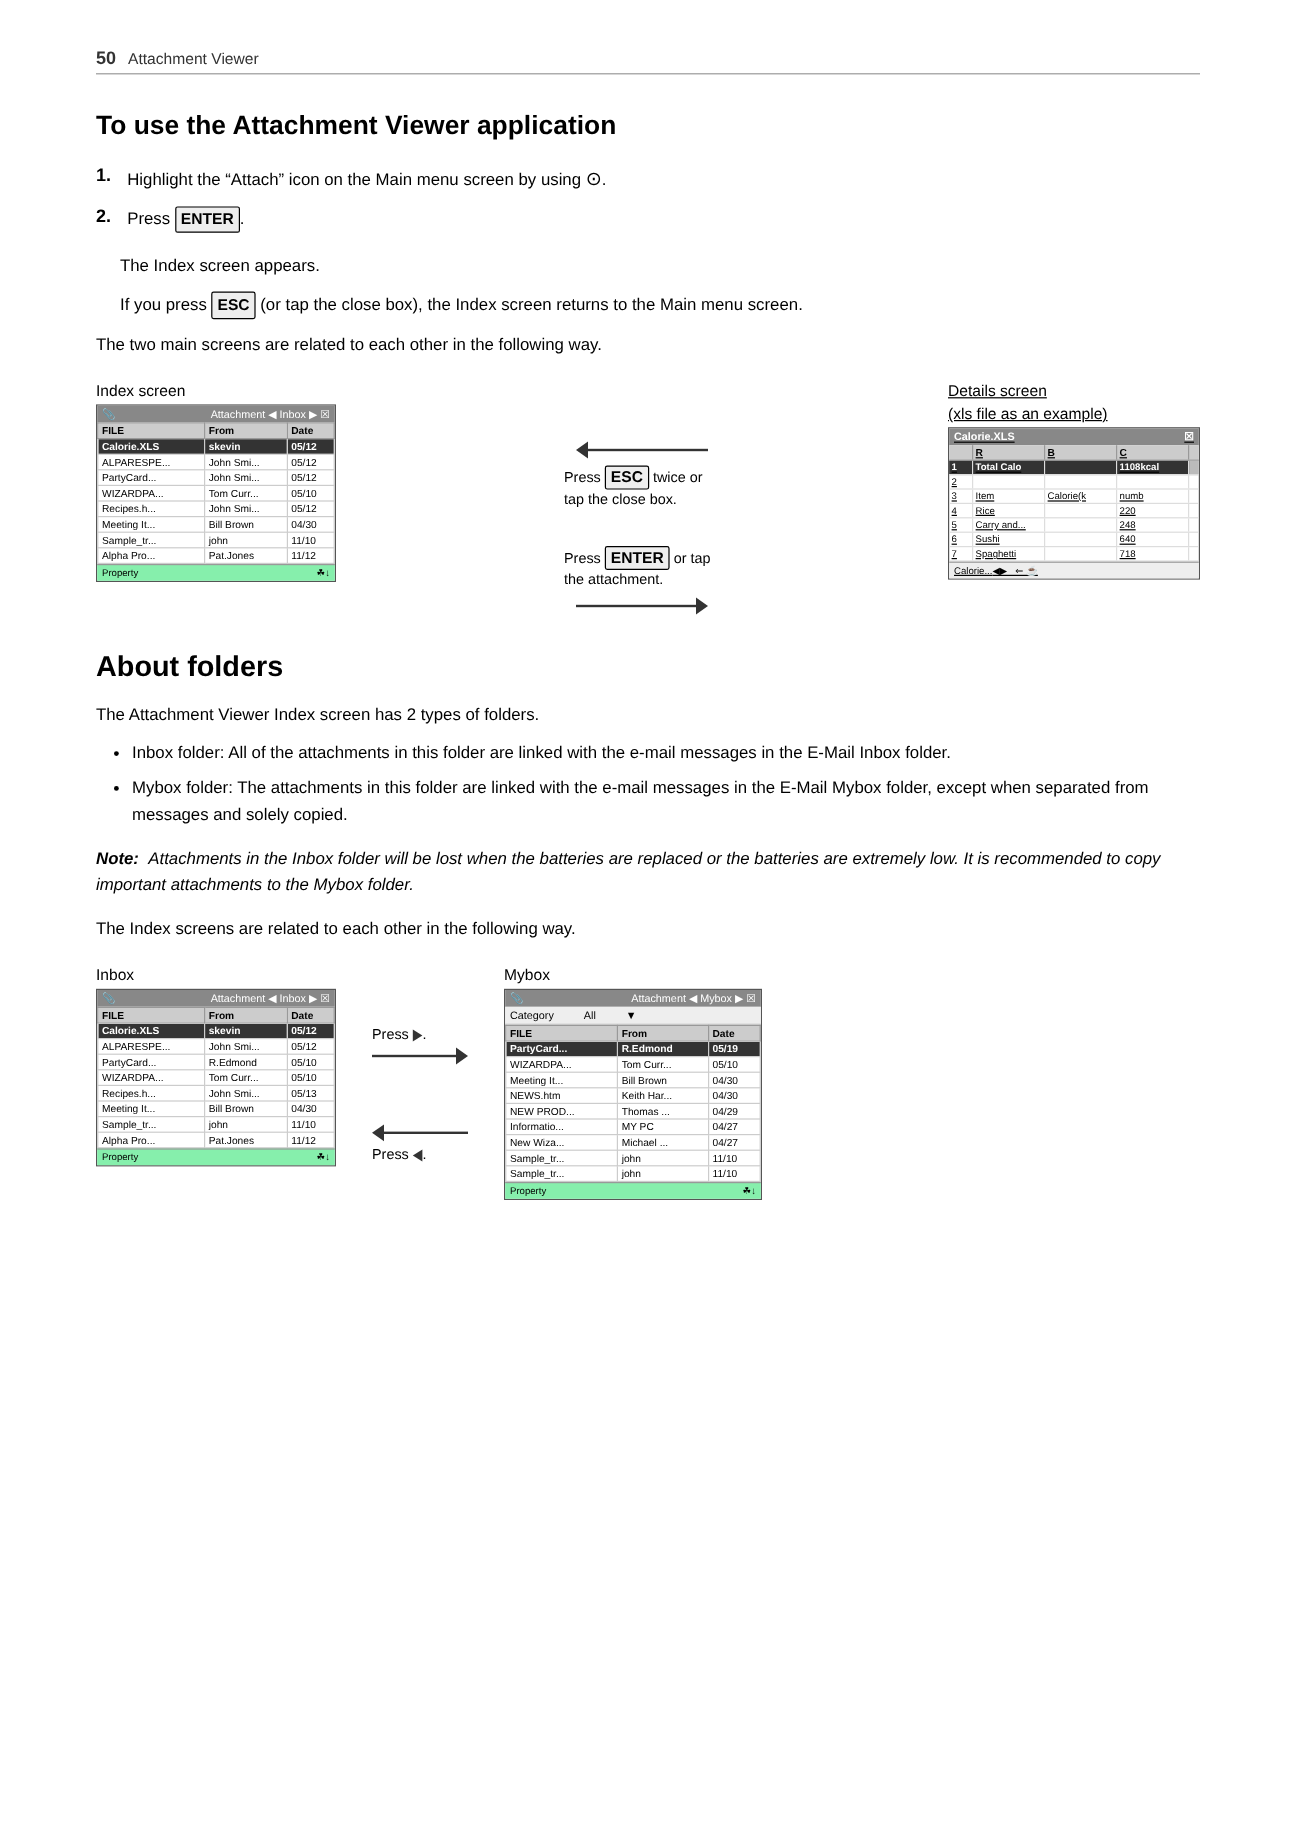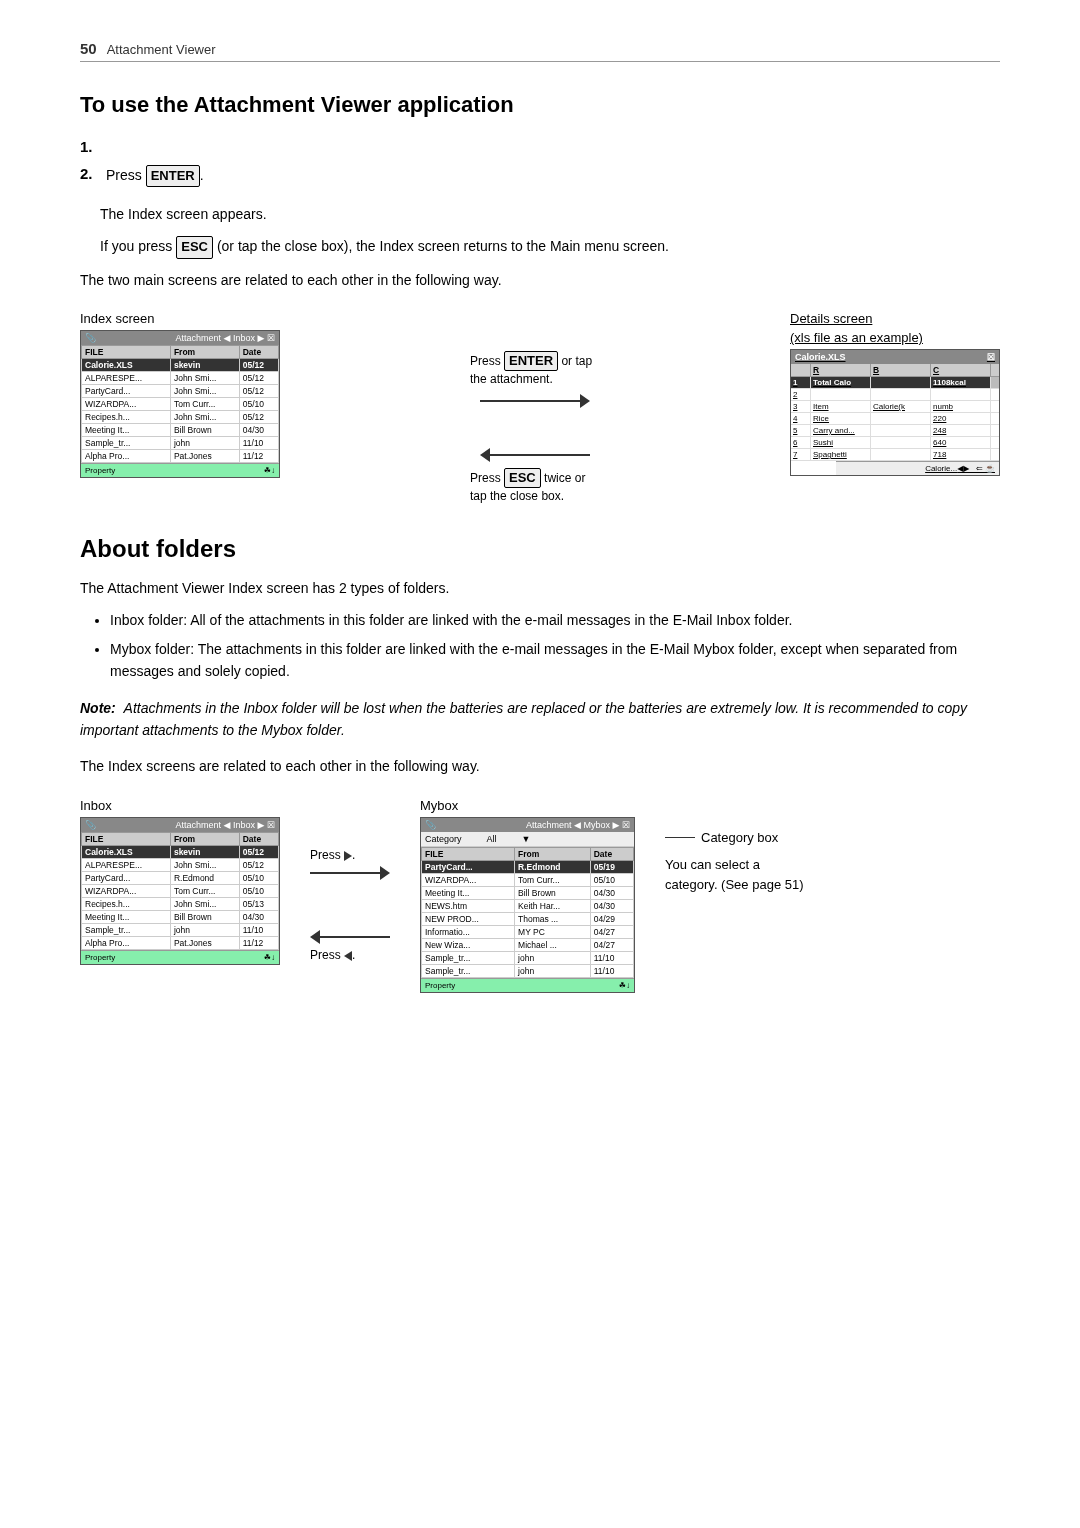--- a/index.html
+++ b/index.html
@@ -199,23 +199,22 @@
       border-right: 0.5px solid #ddd;
       padding: 1px 2px;
       font-size: 8px;
       overflow: hidden;
     }
     .xls-footer {
       background: #eee;
       border-top: 1px solid #999;
       padding: 2px 4px;
       display: flex;
-      justify-content: flex-end;
+      justify-content: flex-start;
       font-size: 8px;
-      margin-left: 45px;
     }
     
     .bullet-list {
       list-style: disc;
       margin-left: 30px;
       margin-bottom: 14px;
     }
     .bullet-list li {
       font-size: 14px;
       line-height: 1.6;
@@ -291,20 +290,23 @@
 
 <div class="page-number-line">
   <span class="num">50</span>
   <span>Attachment Viewer</span>
 </div>
 
 <h1>To use the Attachment Viewer application</h1>
 
 <div class="step">
   <span class="step-num">1.</span>
+  <span class="step-text">
+    Highlight the “Attach” icon on the Main menu screen by using <span style="font-size:16px;">⊙</span>.
+  </span>
 </div>
 
 <div class="step section-gap">
   <span class="step-num">2.</span>
   <span class="step-text">
     Press <kbd>ENTER</kbd>.
   </span>
 </div>
 
 <div class="indent-text">The Index screen appears.</div>
@@ -377,37 +379,37 @@
       </table>
       <div class="device-footer">
         <span>Property</span>
         <span>☘↓</span>
       </div>
     </div>
   </div>
 
   <div class="diagram-center">
 
-    <div style="display:flex;flex-direction:column;align-items:center;gap:6px;">
-      <div class="arrow-label" style="text-align:left;">
-        Press <kbd>ENTER</kbd> or tap the attachment.
-      </div>
-      <div style="display:flex;align-items:center;">
-        <div class="h-line" style="width:100px;"></div>
-        <div style="width:0;height:0;border-top:7px solid transparent;border-bottom:7px solid transparent;border-left:10px solid #333;"></div>
-      </div>
-    </div>
-
     <div style="display:flex;flex-direction:column;align-items:center;gap:6px;margin-top:10px;">
       <div style="display:flex;align-items:center;">
         <div style="width:0;height:0;border-top:7px solid transparent;border-bottom:7px solid transparent;border-right:10px solid #333;"></div>
         <div class="h-line" style="width:100px;"></div>
       </div>
       <div class="arrow-label" style="text-align:left;">
         Press <kbd>ESC</kbd> twice or tap the close box.
+      </div>
+    </div>
+
+    <div style="display:flex;flex-direction:column;align-items:center;gap:6px;">
+      <div class="arrow-label" style="text-align:left;">
+        Press <kbd>ENTER</kbd> or tap the attachment.
+      </div>
+      <div style="display:flex;align-items:center;">
+        <div class="h-line" style="width:100px;"></div>
+        <div style="width:0;height:0;border-top:7px solid transparent;border-bottom:7px solid transparent;border-left:10px solid #333;"></div>
       </div>
     </div>
   </div>
 
   <div class="diagram-right">
     <div class="screen-label">Details screen</div>
     <div class="screen-label">(xls file as an example)</div>
     <div class="xls-screen">
       <div class="xls-header">
         <span>Calorie.XLS</span>
@@ -637,20 +639,13 @@
           </tr>
         </tbody>
       </table>
       <div class="device-footer">
         <span>Property</span>
         <span>☘↓</span>
       </div>
     </div>
   </div>
 
-  <div class="diagram2-far-right">
-    <div style="display:flex;align-items:center;gap:6px;">
-      <div style="width:30px;height:1px;background:#333;"></div>
-      <span>Category box</span>
-    </div>
-    <div style="font-size:13px;line-height:1.5;max-width:140px;">You can select a category. (See page 51)</div>
-  </div>
 </div>
 
 </body></html>

